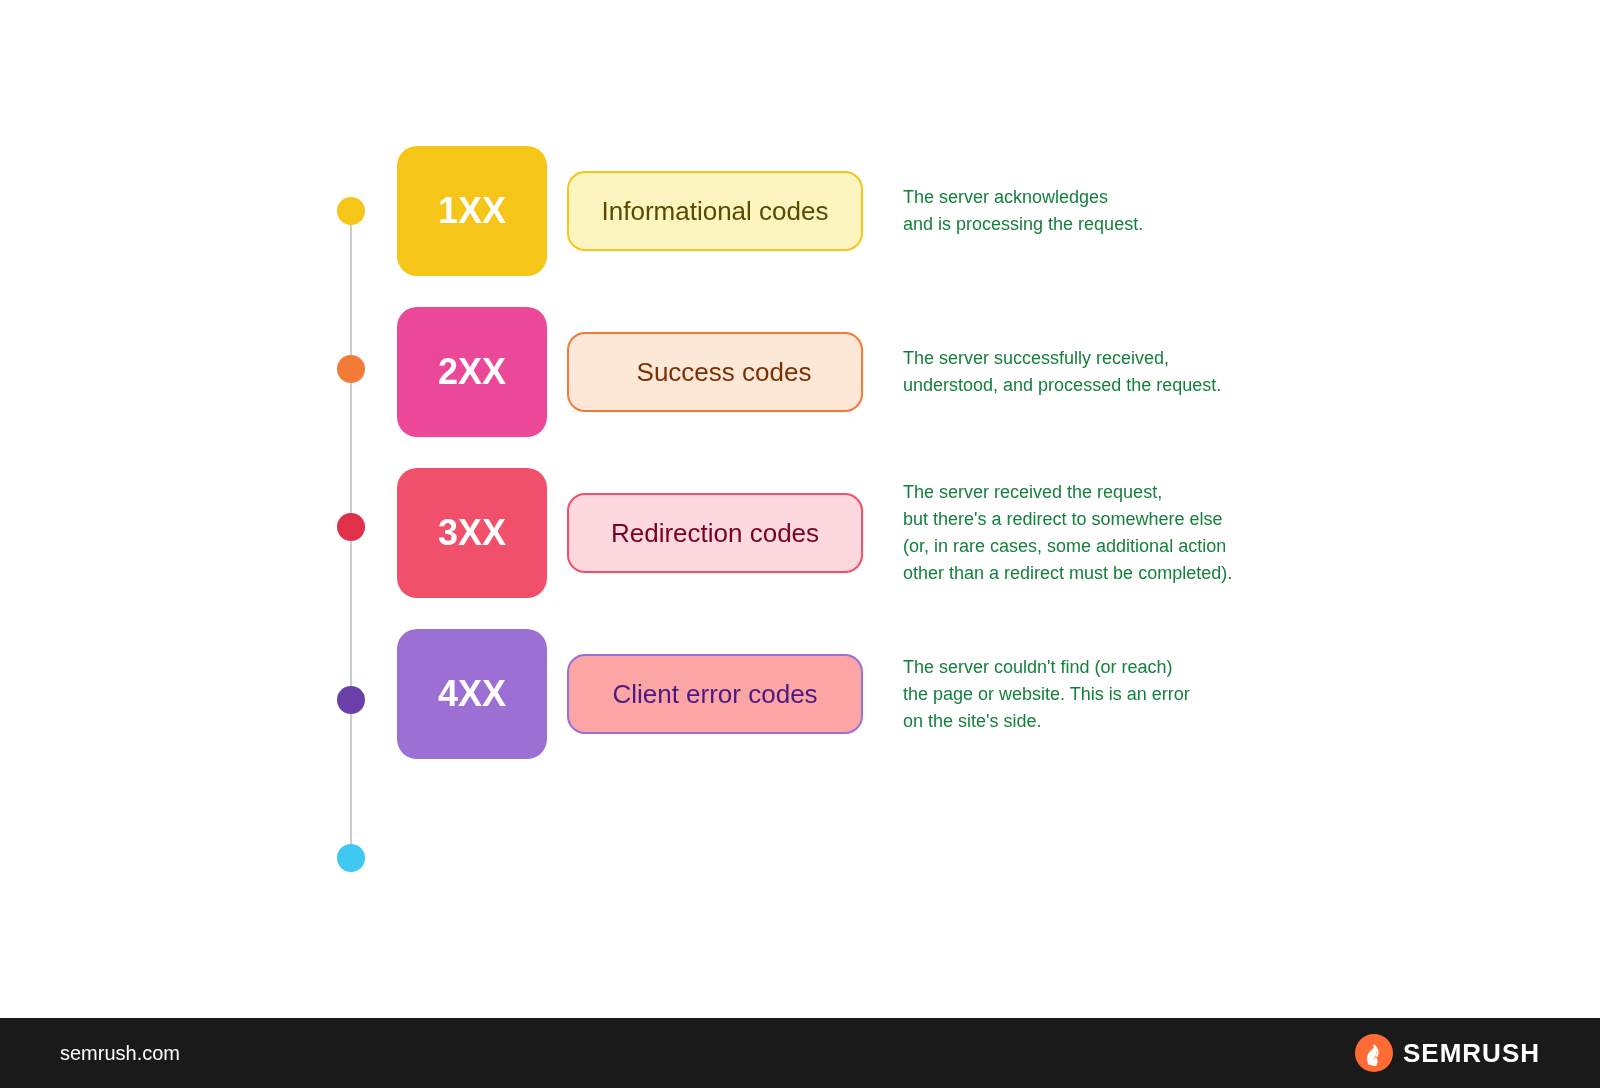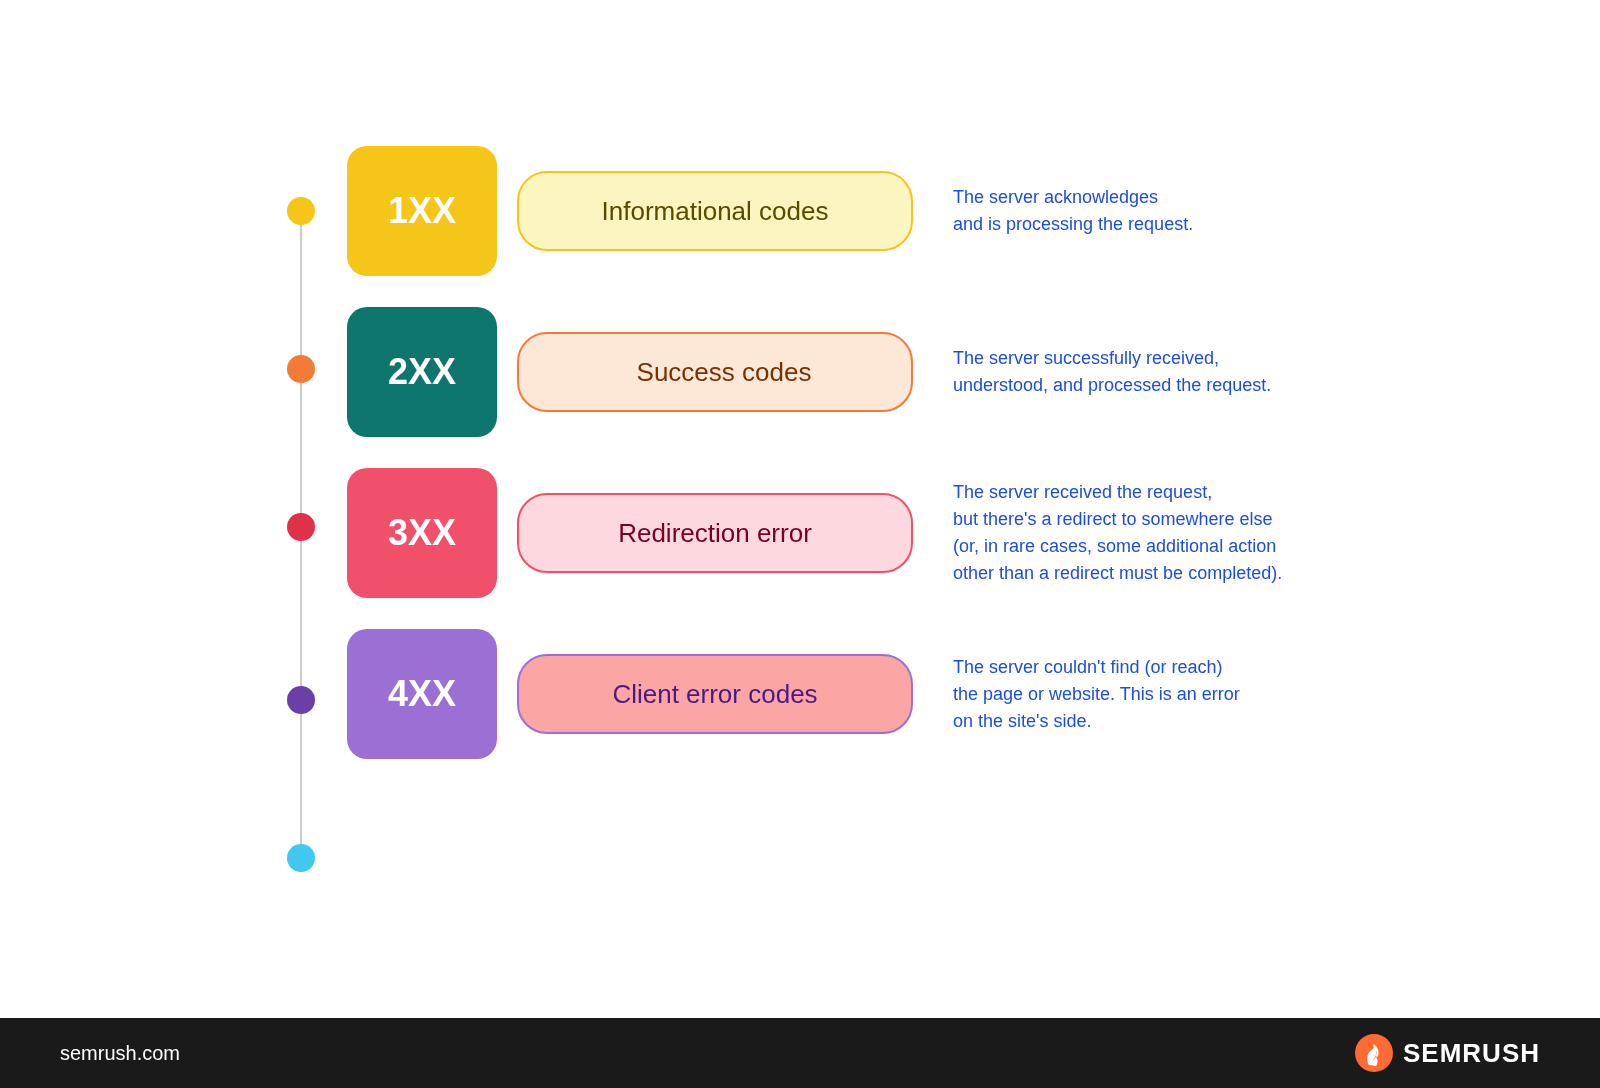--- a/index.html
+++ b/index.html
@@ -43,36 +43,36 @@
       border-radius: 20px;
       display: flex;
       align-items: center;
       justify-content: center;
       font-size: 36px;
       font-weight: bold;
       color: #fff;
       flex-shrink: 0;
     }
     .label-box {
-      width: 396px;
+      width: 296px;
       height: 80px;
-      border-radius: 30px;
+      border-radius: 18px;
       border: 2px solid;
       display: flex;
       align-items: center;
       justify-content: center;
       font-size: 26px;
       font-weight: 500;
       flex-shrink: 0;
     }
     .description {
       width: 360px;
       font-size: 18px;
       line-height: 1.5;
-      color: #1d4ed8;
+      color: #15803d;
       margin-left: 20px;
     }
 
     
     .footer {
       background: #1a1a1a;
       height: 70px;
       display: flex;
       align-items: center;
       justify-content: space-between;
@@ -142,27 +142,27 @@
         <div class="tl-dot" style="background: rgb(64, 200, 240);"></div>
       </div>
 
     <div class="rows" id="rows-col">
         <div class="row">
           <div class="code-box" style="background: rgb(245, 197, 24);">1XX</div>
           <div class="label-box" style="background: rgb(253, 245, 192); border-color: rgb(245, 197, 24); color: rgb(90, 74, 0);">Informational codes</div>
           <div class="description">The server acknowledges<br>and is processing the request.</div>
         </div>
         <div class="row">
-          <div class="code-box" style="background: #0f766e;">2XX</div>
+          <div class="code-box" style="background: #ec4899;">2XX</div>
           <div class="label-box" style="background: rgb(253, 232, 216); border-color: rgb(244, 122, 56); color: rgb(122, 48, 0); padding-left: 18px;">Success codes</div>
           <div class="description">The server successfully received,<br>understood, and processed the request.</div>
         </div>
         <div class="row">
           <div class="code-box" style="background: rgb(240, 80, 106);">3XX</div>
-          <div class="label-box" style="background: rgb(253, 216, 223); border-color: rgb(240, 80, 106); color: rgb(122, 0, 32);">Redirection error</div>
+          <div class="label-box" style="background: rgb(253, 216, 223); border-color: rgb(240, 80, 106); color: rgb(122, 0, 32);">Redirection codes</div>
           <div class="description">The server received the request,<br>but there's a redirect to somewhere else<br>(or, in rare cases, some additional action<br>other than a redirect must be completed).</div>
         </div>
         <div class="row">
           <div class="code-box" style="background: rgb(155, 111, 212);">4XX</div>
           <div class="label-box" style="background: #fca5a5; border-color: rgb(155, 111, 212); color: rgb(74, 26, 128);">Client error codes</div>
           <div class="description">The server couldn't find (or reach)<br>the page or website. This is an error<br>on the site's side.</div>
         </div>
       </div>
   </div>
 </div>

